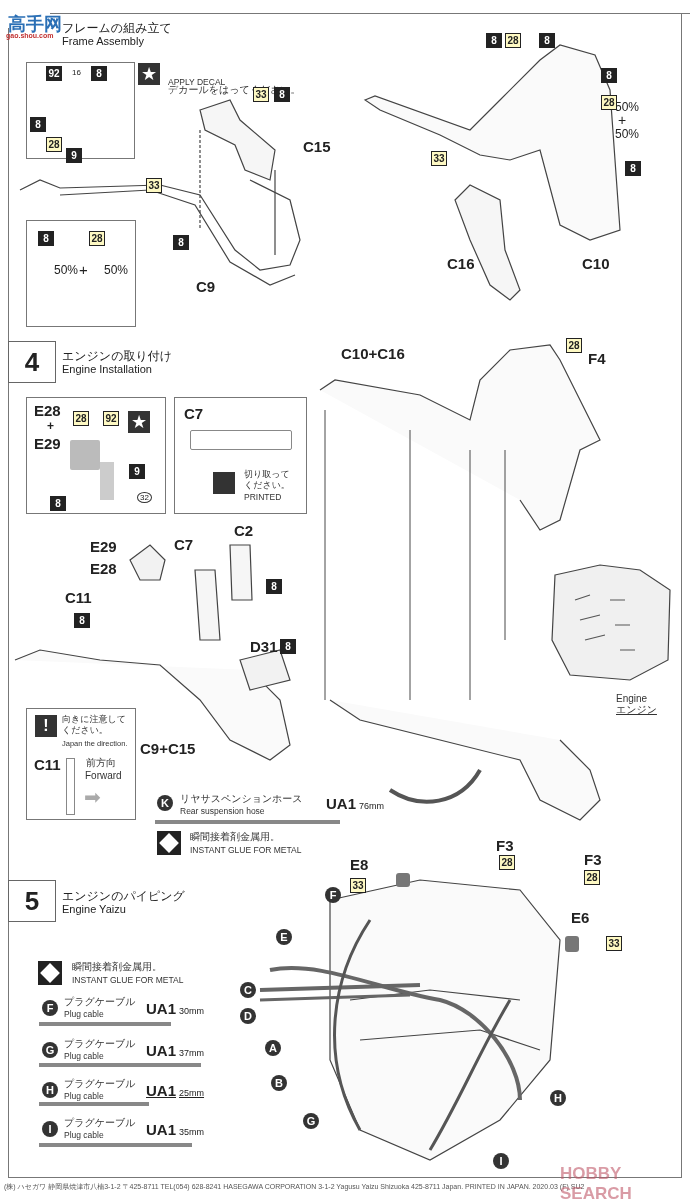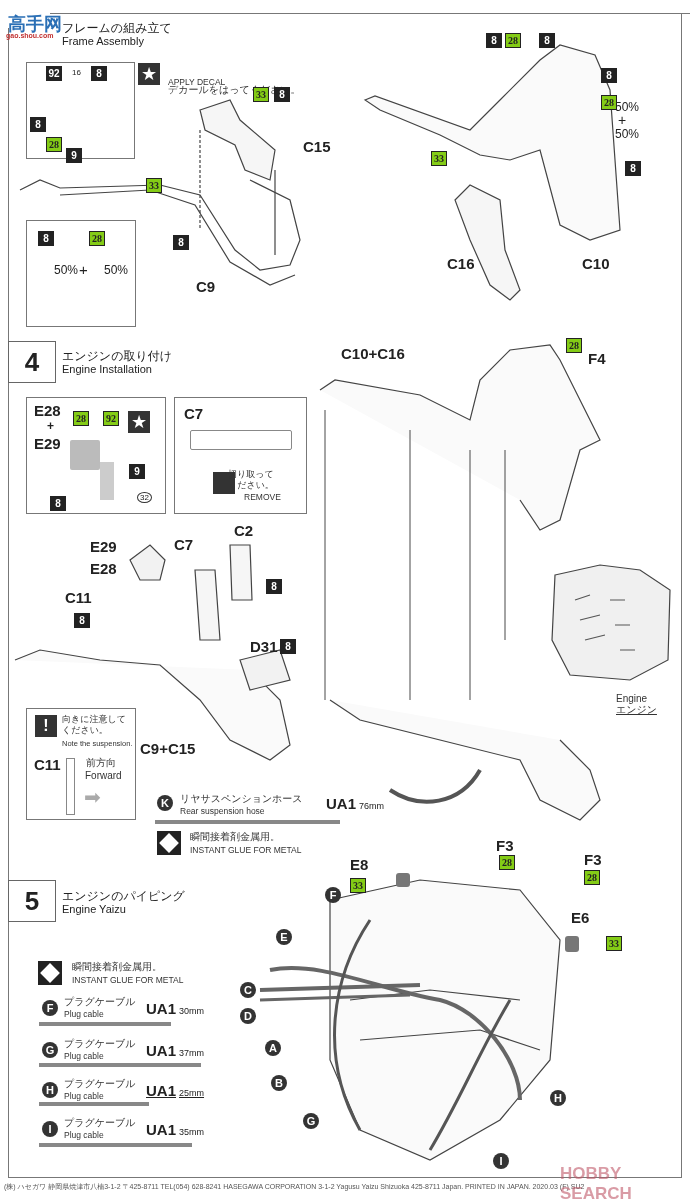--- a/index.html
+++ b/index.html
@@ -3,21 +3,21 @@
 <meta charset="utf-8">
 <style>
   html,body{margin:0;padding:0;background:#fff;}
   body{width:693px;height:1200px;position:relative;overflow:hidden;font-family:"Liberation Sans",sans-serif;color:#222;}
   .abs{position:absolute;}
   .frame-line{position:absolute;background:#777;}
   .step-box{position:absolute;width:46px;height:40px;border:1px solid #666;background:#fff;font:bold 26px "Liberation Sans",sans-serif;color:#222;display:flex;align-items:center;justify-content:center;}
   .step-jp{position:absolute;font-size:12px;color:#222;}
   .step-en{position:absolute;font-size:11px;color:#222;}
   .tag{position:absolute;display:inline-block;min-width:12px;height:13px;padding:0 1px;background:#222;color:#fff;font:bold 10px "Liberation Sans",sans-serif;line-height:13px;text-align:center;border:1px solid #222;}
-  .tag.light{background:#84cc16;color:#222;font-family:Liberation Serif, serif;}
+  .tag.light{background:#fef9c3;color:#222;}
   .part{position:absolute;font:bold 15px "Liberation Sans",sans-serif;color:#222;}
   .pct{position:absolute;font-size:12px;color:#222;margin-top:32px;}
   .inset{position:absolute;border:1px solid #777;background:#fff;}
   .small{font-size:8px;}
   .jp-note{position:absolute;font-size:10px;color:#333;line-height:12px;}
   .en-note{position:absolute;font-size:8.5px;color:#333;}
   .circ{position:absolute;width:16px;height:16px;border-radius:50%;background:#333;color:#fff;font:bold 11px "Liberation Sans",sans-serif;text-align:center;line-height:16px;}
   .ua{position:absolute;font:bold 15px "Liberation Sans",sans-serif;color:#222;}
   .ua-len{font-weight:normal;font-size:9px;margin-left:3px;}
   .bar{position:absolute;height:4px;background:#888;}
@@ -132,40 +132,40 @@
 <div class="abs" style="left:70px;top:440px;width:30px;height:30px;background:#bbb;border-radius:2px;"></div>
 <div class="abs" style="left:100px;top:462px;width:14px;height:38px;background:#ccc;"></div>
 <span class="tag" style="left:129px;top:464px;">9</span>
 <span class="tag" style="left:50px;top:496px;">8</span>
 <span class="abs small" style="left:137px;top:492px;border:1px solid #333;border-radius:50%;padding:0 2px;">32</span>
 
 <div class="inset" style="left:174px;top:397px;width:131px;height:115px;"></div>
 <div class="part" style="left:184px;top:405px;">C7</div>
 <div class="abs" style="left:190px;top:430px;width:100px;height:18px;border:1px solid #888;border-radius:2px;"></div>
 <div class="abs" style="left:213px;top:472px;width:22px;height:22px;background:#333;"></div>
-<div class="jp-note" style="left:228px;top:469px;white-space:pre;font-size:9px;line-height:11px;">切り取って
+<div class="jp-note" style="left:244px;top:469px;white-space:pre;font-size:9px;line-height:11px;">切り取って
 ください。</div>
-<div class="en-note" style="left:244px;top:492px;">REMOVE</div>
+<div class="en-note" style="left:244px;top:492px;">PRINTED</div>
 
 <div class="part" style="left:90px;top:538px;">E29</div>
 <div class="part" style="left:90px;top:560px;">E28</div>
 <div class="part" style="left:174px;top:536px;">C7</div>
 <div class="part" style="left:234px;top:522px;">C2</div>
 <span class="tag" style="left:266px;top:579px;">8</span>
 <div class="part" style="left:65px;top:589px;">C11</div>
 <span class="tag" style="left:74px;top:613px;">8</span>
 <div class="part" style="left:250px;top:638px;">D31</div>
 <span class="tag" style="left:280px;top:639px;">8</span>
 <div class="part" style="left:140px;top:740px;">C9+C15</div>
 
 <div class="inset" style="left:26px;top:708px;width:108px;height:110px;"></div>
 <div class="abs" style="left:35px;top:715px;width:22px;height:22px;background:#333;color:#fff;font-weight:bold;text-align:center;line-height:22px;">!</div>
 <div class="jp-note" style="left:62px;top:714px;white-space:pre;font-size:9px;line-height:11px;">向きに注意して
 ください。</div>
-<div class="en-note" style="left:62px;top:739px;font-size:7.5px;">Note the suspension.</div>
+<div class="en-note" style="left:62px;top:739px;font-size:7.5px;">Japan the direction.</div>
 <div class="part" style="left:34px;top:756px;">C11</div>
 <div class="abs" style="left:66px;top:758px;width:7px;height:55px;border:1px solid #888;"></div>
 <div class="jp-note" style="left:86px;top:757px;">前方向</div>
 <div class="jp-note" style="left:85px;top:770px;">Forward</div>
 <div class="abs" style="left:84px;top:785px;color:#aaa;font-size:20px;">➡</div>
 
 <div class="circ" style="left:157px;top:795px;">K</div>
 <div class="jp-note" style="left:180px;top:793px;">リヤサスペンションホース</div>
 <div class="en-note" style="left:180px;top:806px;">Rear suspension hose</div>
 <div class="ua" style="left:326px;top:795px;"><span>UA1</span><span class="ua-len">76mm</span></div>

